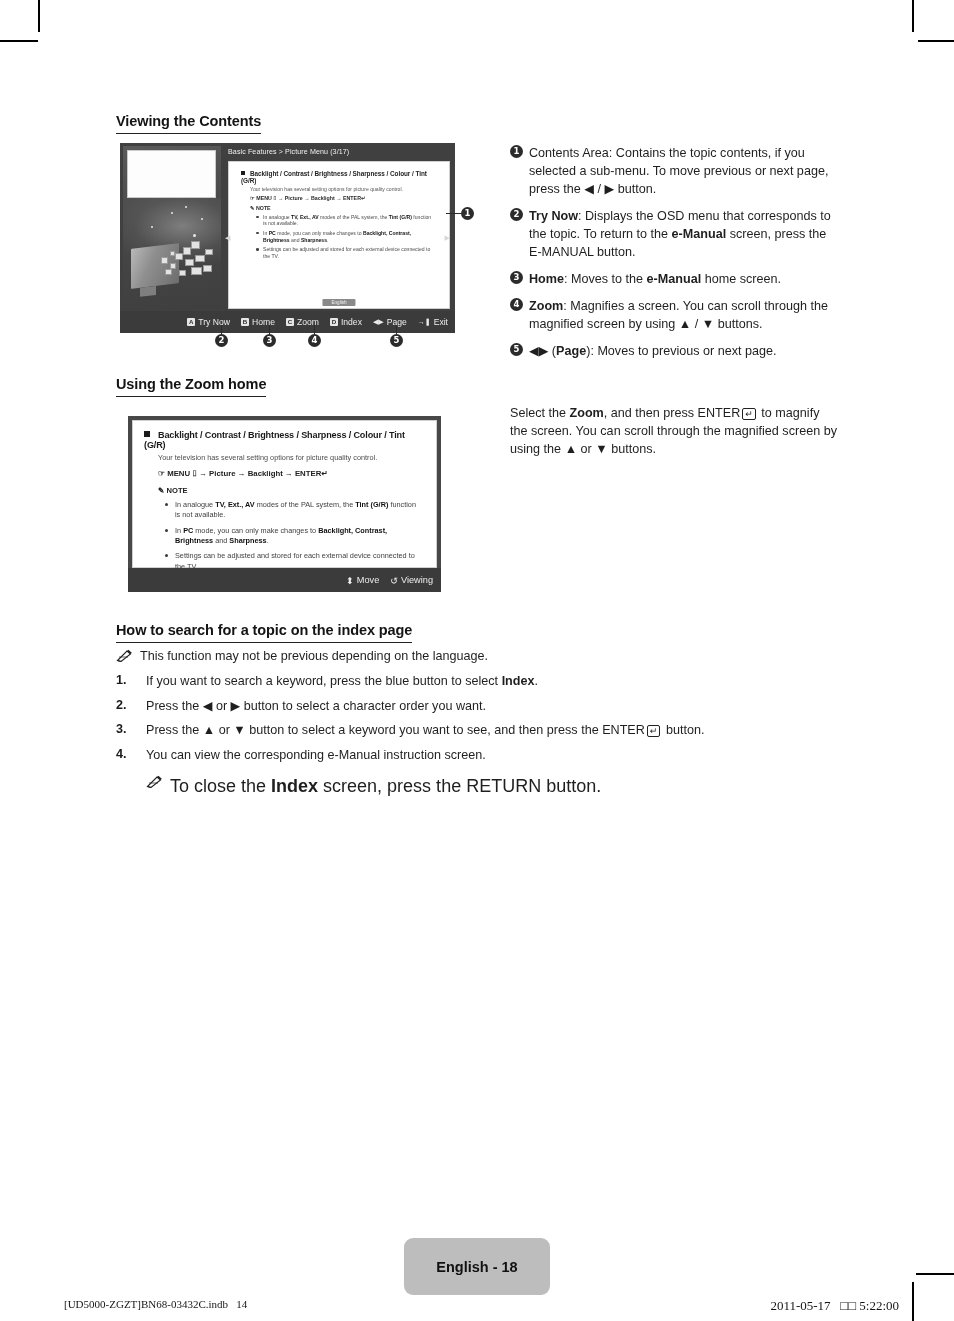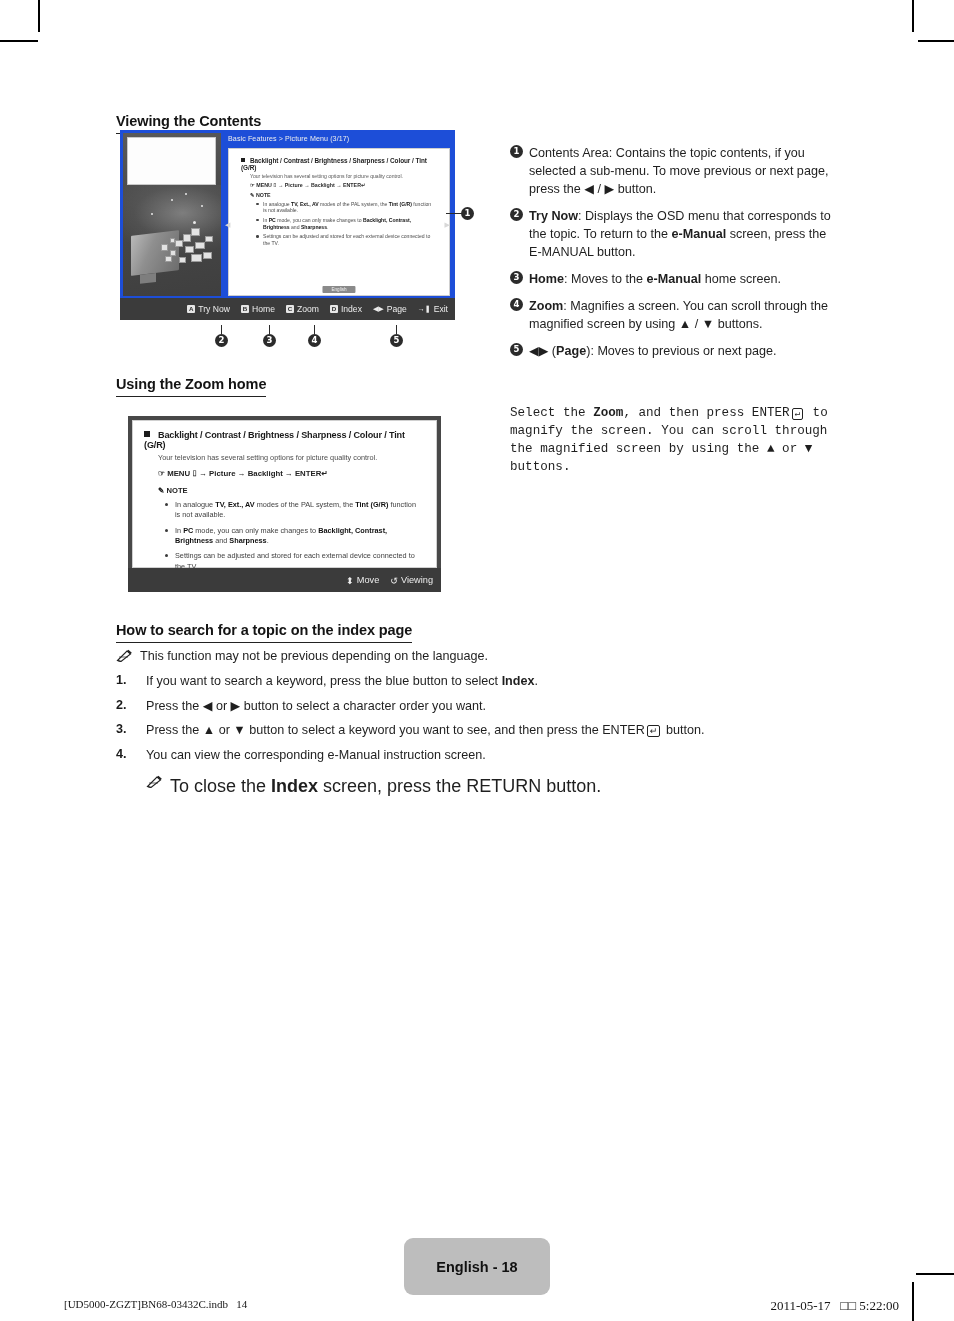--- a/index.html
+++ b/index.html
@@ -30,24 +30,24 @@
     color: #141414;
     padding-bottom: 4px;
     border-bottom: 1.6px solid #222;
     white-space: nowrap;
   }
 
   
   .tv-fig {
     position: absolute;
     left: 120px;
-    top: 130px;
+    top: 143px;
     width: 335px;
     height: 190px;
-    background: #1d4ed8;
+    background: #404040;
     box-sizing: border-box;
   }
   .tv-left {
     position: absolute;
     left: 3px; top: 3px;
     width: 98px; height: 163px;
     background: linear-gradient(170deg,#5a5a5a 0%,#474747 45%,#3f3f3f 100%);
     overflow: hidden;
   }
   .tv-left-white {
@@ -303,21 +303,21 @@
     align-items: center;
     justify-content: flex-end;
     padding-right: 8px;
     gap: 11px;
     color: #ededed;
     font-size: 9.2px;
   }
   .zbb { display: flex; align-items: center; gap: 3px; white-space: nowrap; }
 
   
-  .rblock2 { position: absolute; left: 510px; top: 404px; width: 330px; font-family: Liberation Mono, monospace; }
+  .rblock2 { position: absolute; left: 510px; top: 404px; width: 330px; }
   .rb2-p { font-size: 12.6px; line-height: 1.43; color: #1f1f1f; }
   .rb2-note { display: flex; margin-top: 8px; }
   .rb2-note .pen { flex: 0 0 22px; }
   .rb2-note .ntext { font-size: 12.6px; line-height: 1.43; color: #1f1f1f; }
 
   
   .idx { position: absolute; left: 116px; top: 648px; width: 700px; }
   .idx-note { display: flex; margin-bottom: 7px; }
   .idx-note .pen { flex: 0 0 24px; }
   .idx-note .ntext { font-size: 12.6px; color: #1f1f1f; line-height: 1.4; }

